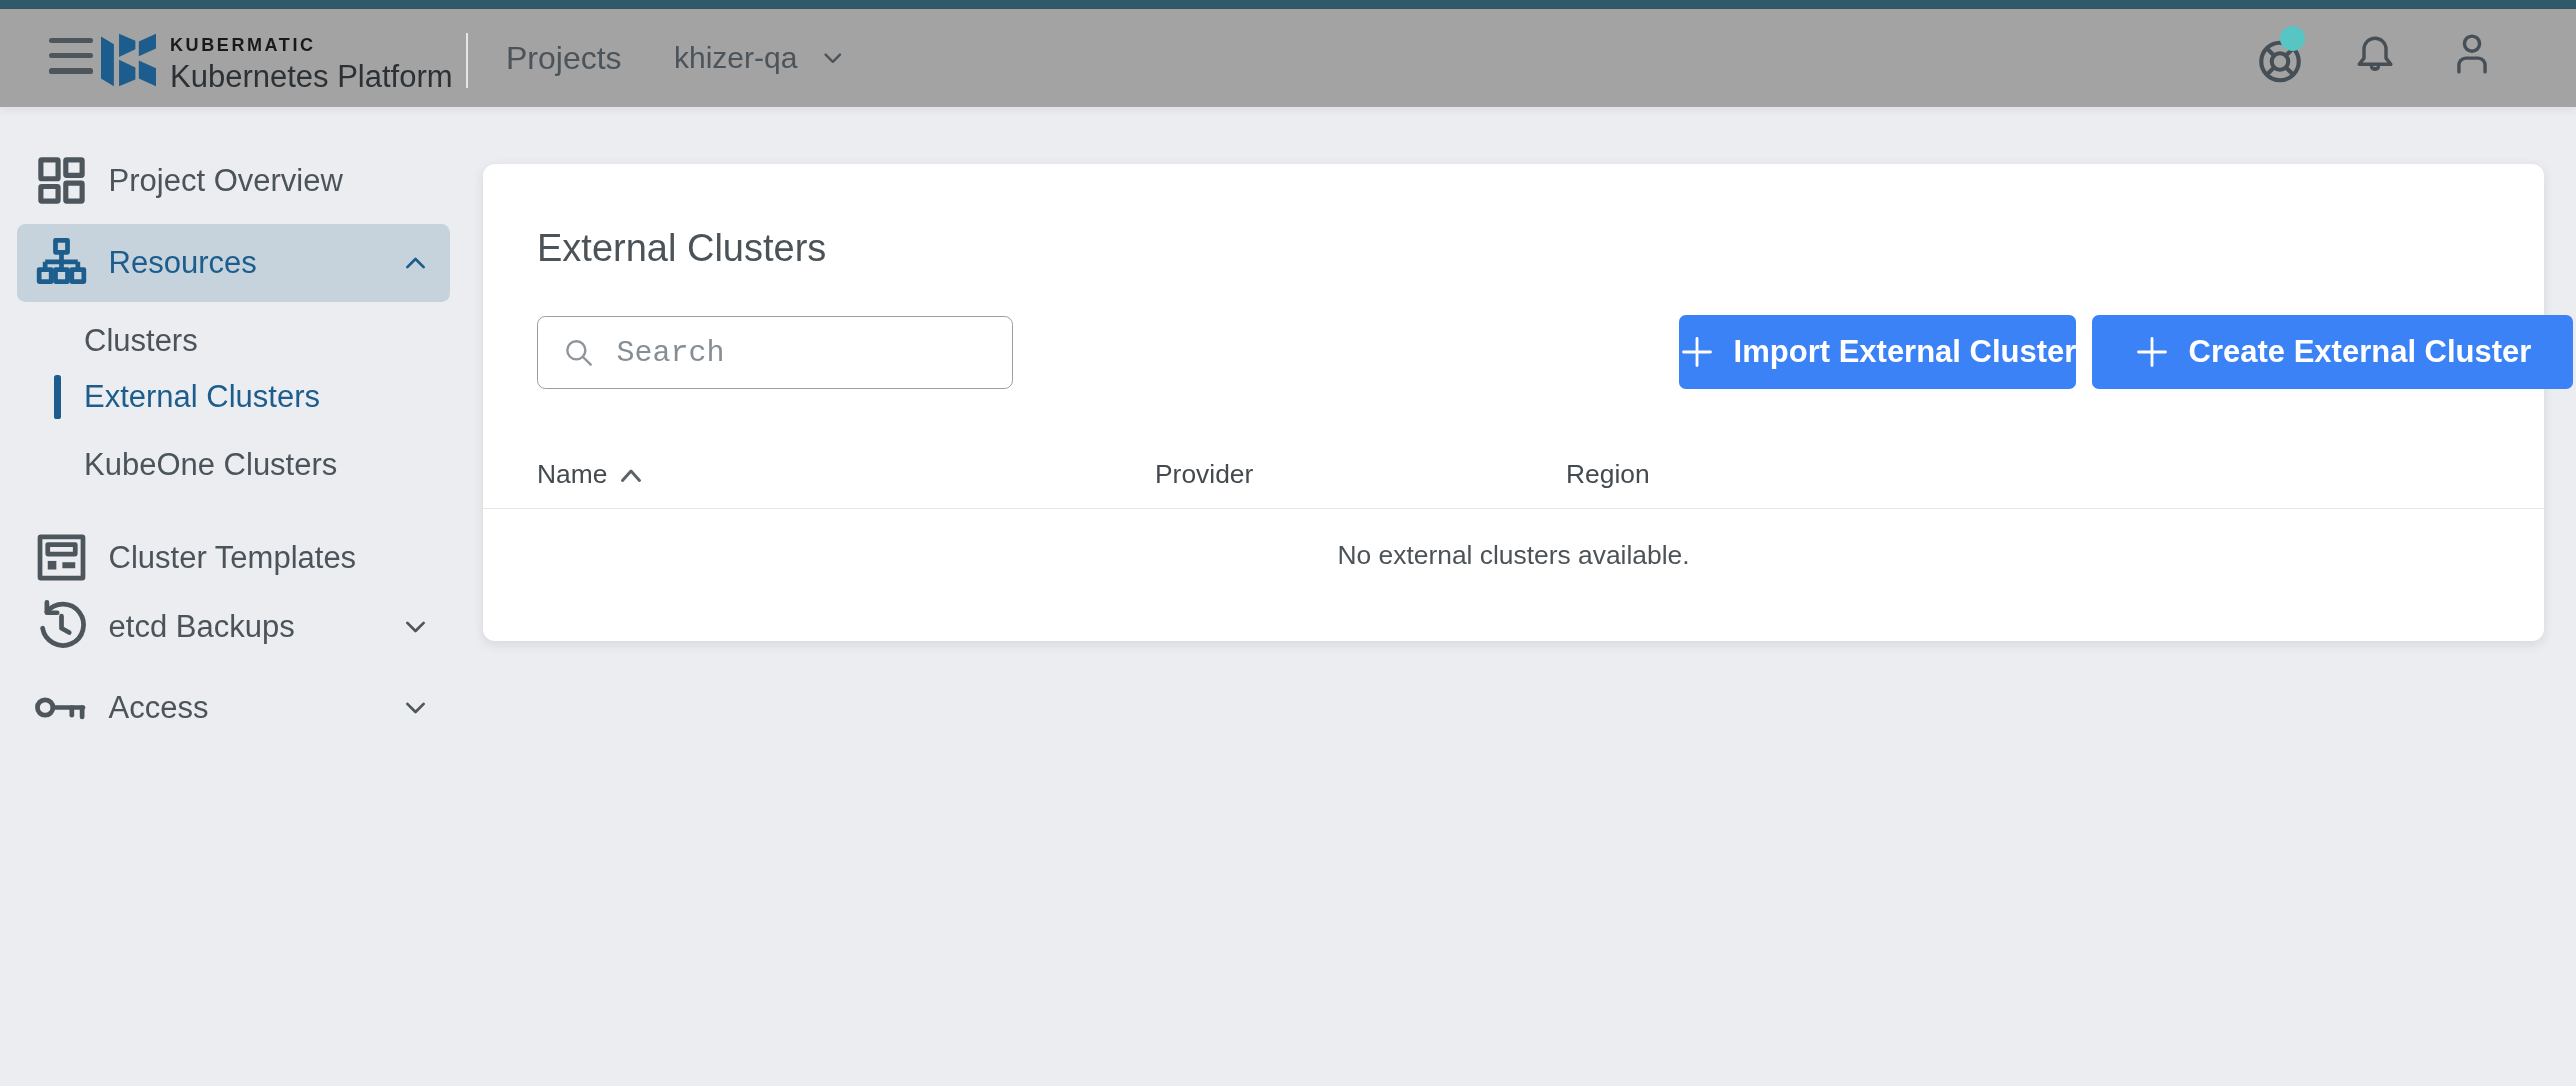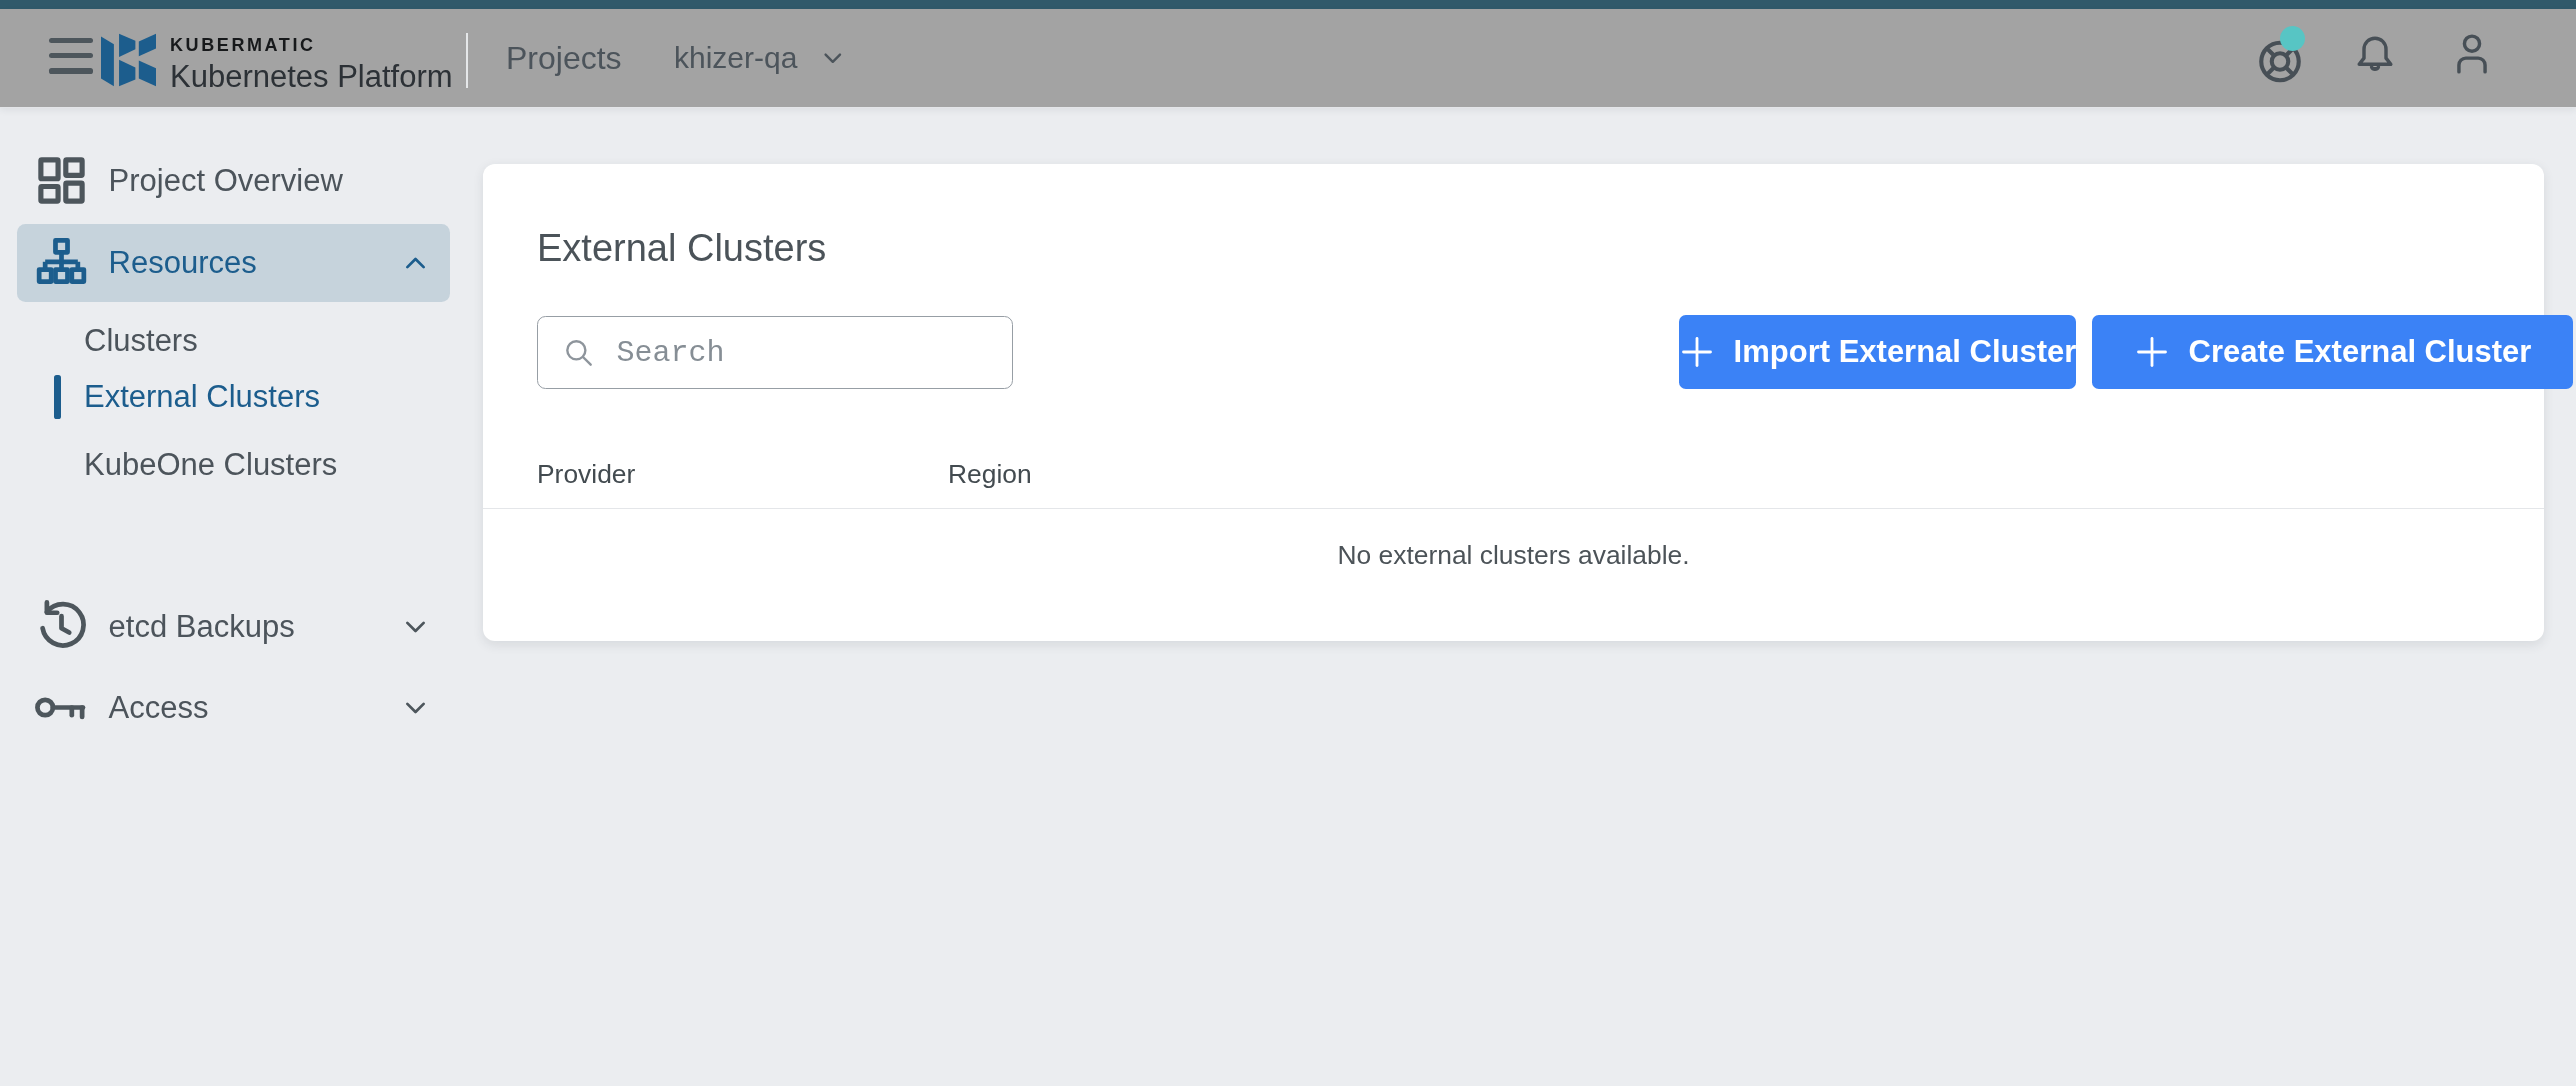--- a/index.html
+++ b/index.html
@@ -204,20 +204,29 @@
 
   <div class="nav-child selected" style="top:256px;">
     <span class="child-indicator"></span>
     <span>External Clusters</span>
   </div>
 
   <div class="nav-child" style="top:324px;">
     <span>KubeOne Clusters</span>
   </div>
 
+  <div class="nav-item" style="top:411px;">
+    <svg class="nav-icon" viewBox="0 0 64 64" fill="none" stroke="currentColor" stroke-width="5.5" stroke-linejoin="round">
+      <rect x="7" y="8" width="50" height="48" rx="1"></rect>
+      <rect x="16" y="17" width="32" height="11"></rect>
+      <rect x="16" y="36" width="10" height="10" fill="currentColor" stroke="none"></rect>
+      <line x1="33" y1="41" x2="48" y2="41" stroke-width="7"></line>
+    </svg>
+    <span class="nav-label">Cluster Templates</span>
+  </div>
 
   <div class="nav-item" style="top:480px;">
     <svg class="nav-icon" viewBox="0 0 64 64" fill="none" stroke="currentColor" stroke-width="5.5" stroke-linecap="round" stroke-linejoin="round">
       <path d="M15 15 A24 24 0 1 1 10 34"></path>
       <polyline points="15,4 15,16 27,16"></polyline>
       <polyline points="32,20 32,34 41,39"></polyline>
     </svg>
     <span class="nav-label">etcd Backups</span>
     <svg class="nav-chevron" viewBox="0 0 64 64" fill="none" stroke="currentColor" stroke-width="6" stroke-linecap="round" stroke-linejoin="round">
       <polyline points="14,24 32,42 50,24"></polyline>
@@ -260,20 +269,26 @@
 
   <button class="btn create">
     <svg class="plus" viewBox="0 0 64 64" fill="none" stroke="currentColor" stroke-width="5" stroke-linecap="round">
       <line x1="32" y1="8" x2="32" y2="56"></line>
       <line x1="8" y1="32" x2="56" y2="32"></line>
     </svg>
     <span>Create External Cluster</span>
   </button>
 
   <div class="thead">
+    <div class="th c-name">
+      <span>Name</span>
+      <svg class="sort-caret" viewBox="0 0 28 24" fill="none" stroke="currentColor" stroke-width="3.5" stroke-linecap="round" stroke-linejoin="round">
+        <polyline points="4,17 14,6 24,17"></polyline>
+      </svg>
+    </div>
     <div class="th c-provider">
       <span>Provider</span>
     </div>
     <div class="th c-region">
       <span>Region</span>
     </div>
   </div>
 
   <div class="empty-row">No external clusters available.</div>
 </div>

